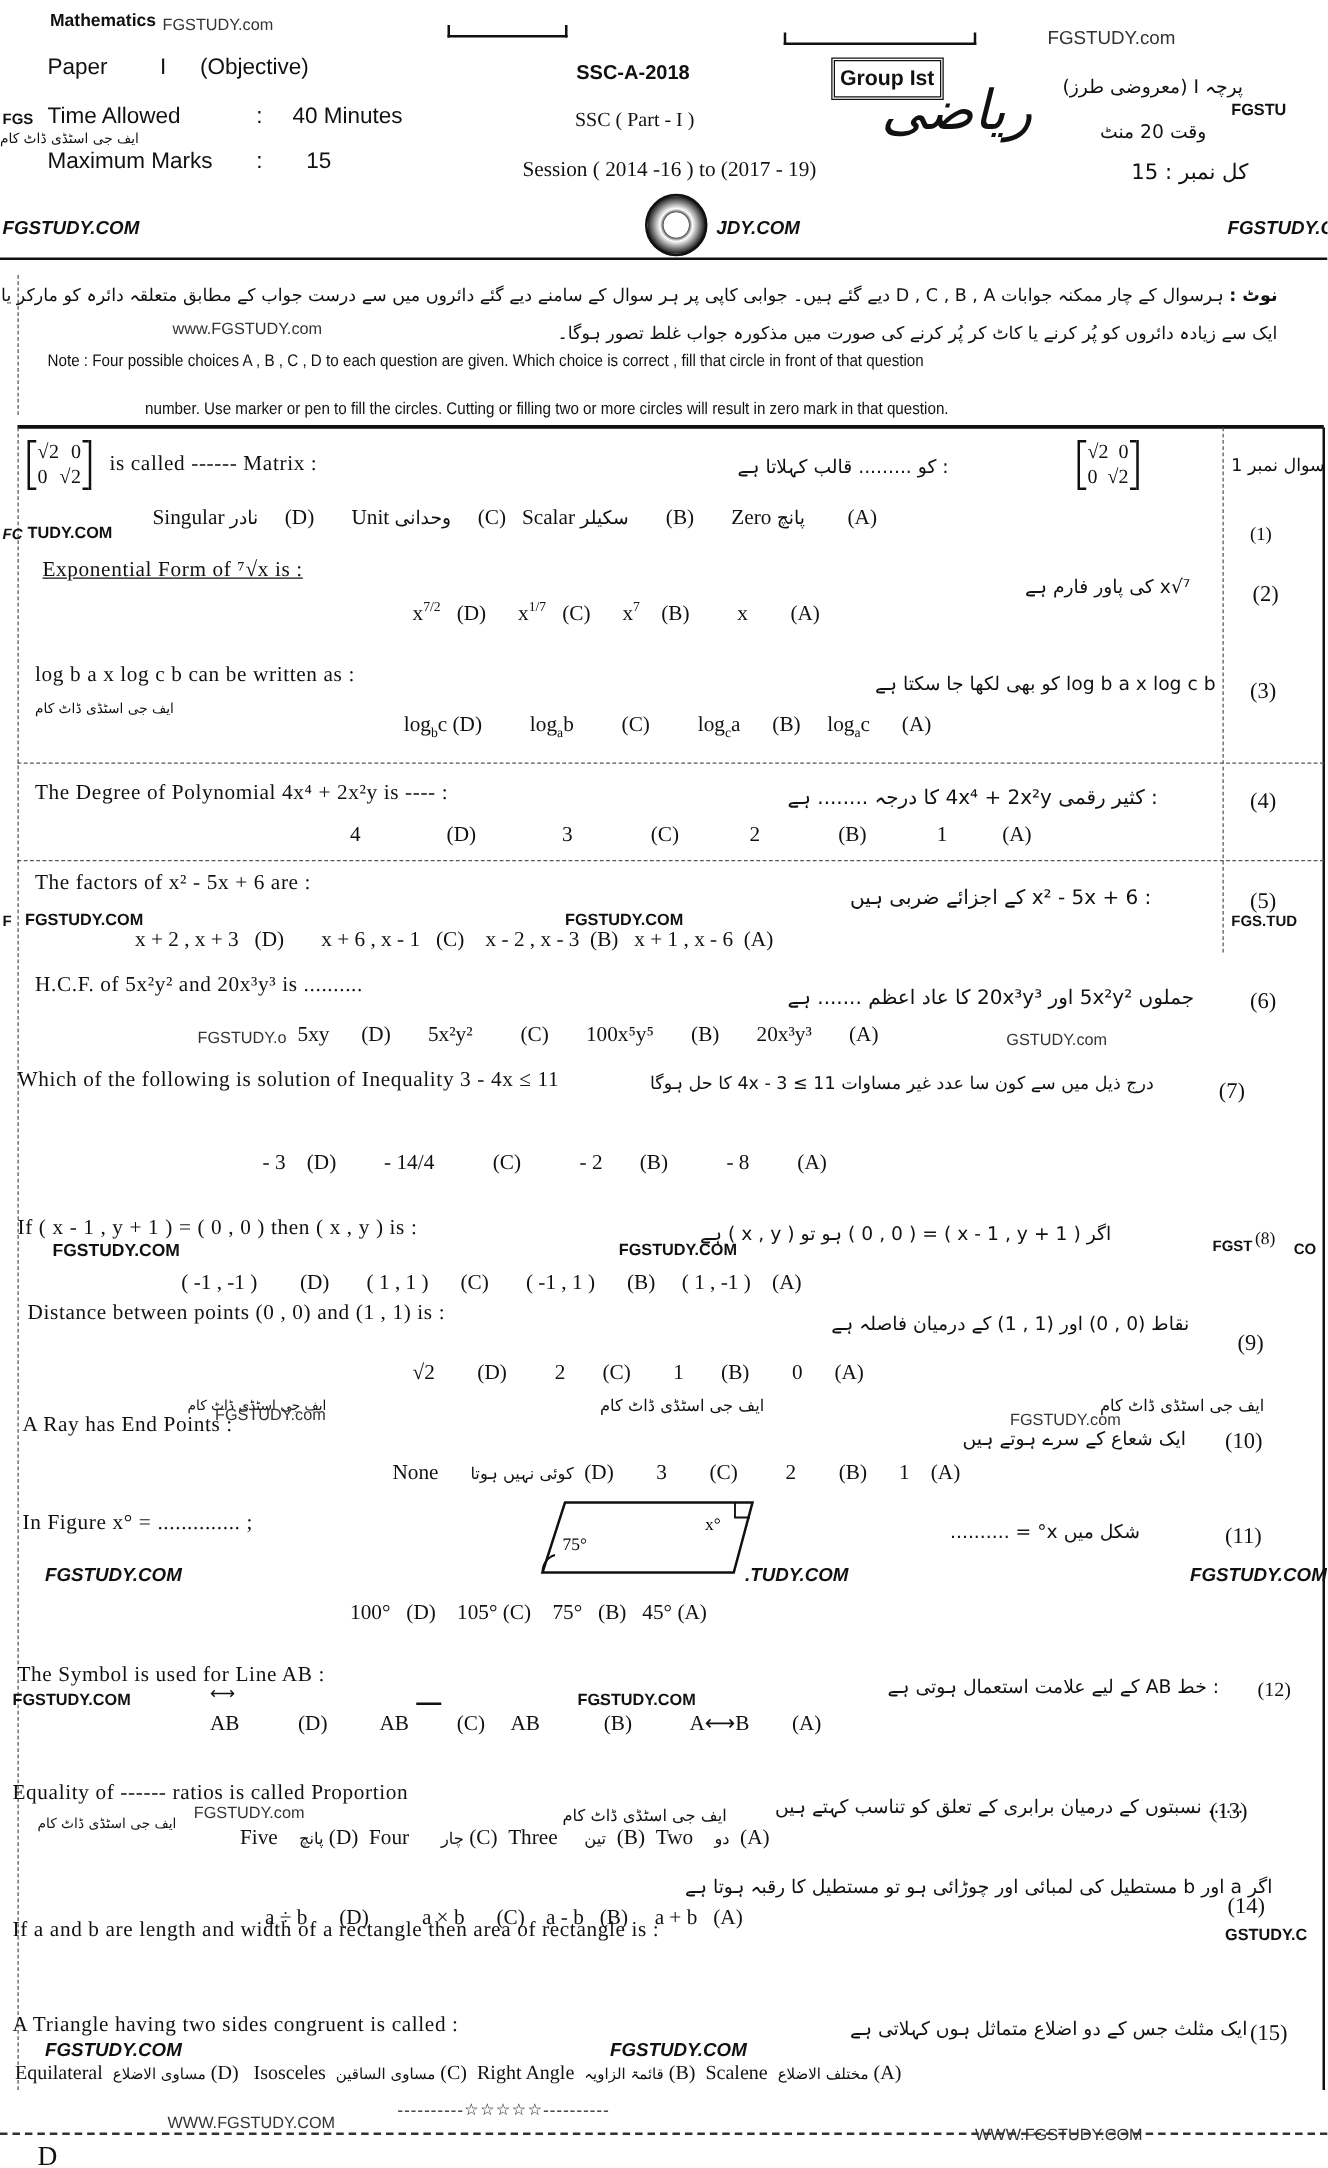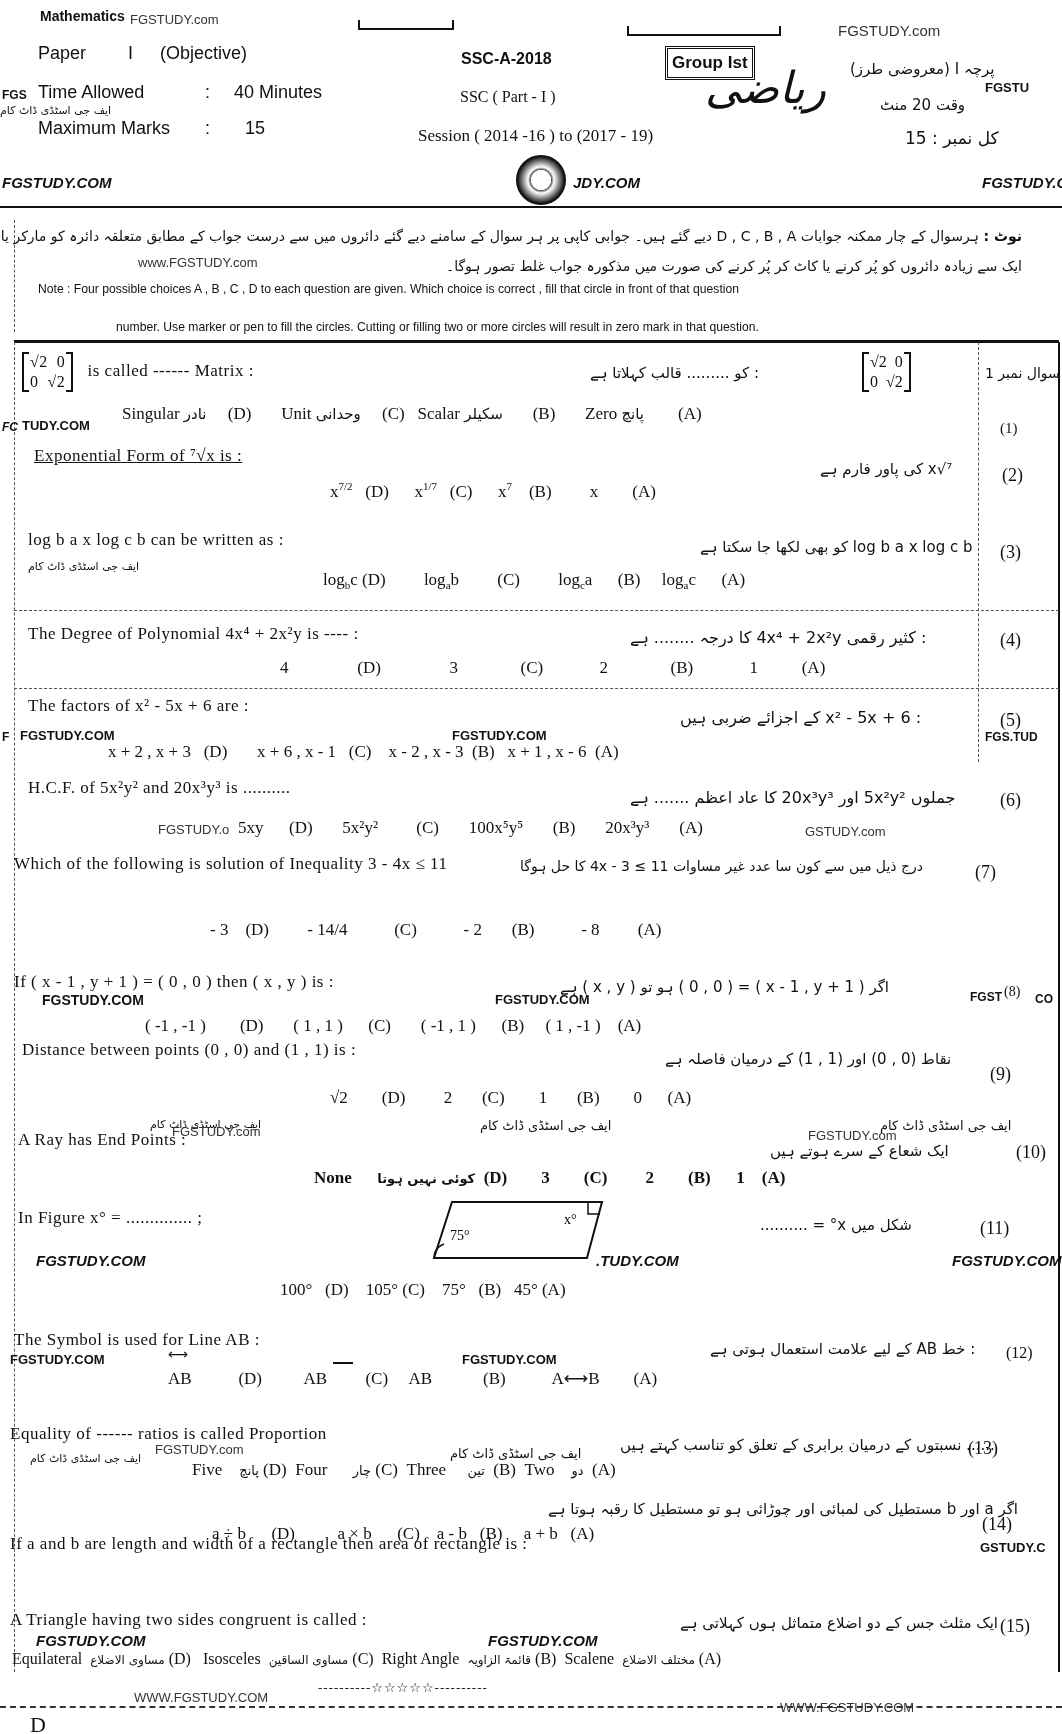--- a/index.html
+++ b/index.html
@@ -194,22 +194,22 @@
   <span>0</span>&nbsp;&nbsp;&nbsp;&nbsp;&nbsp;&nbsp;<span>(A)</span>
 </div>
 
 <div class="abs urdu" style="left:150px;top:1118px;font-size:11px;">ایف جی اسٹڈی ڈاٹ کام</div>
 <div class="abs urdu" style="left:480px;top:1118px;font-size:13px;">ایف جی اسٹڈی ڈاٹ کام</div>
 <div class="abs urdu" style="left:880px;top:1118px;font-size:13px;">ایف جی اسٹڈی ڈاٹ کام</div>
 <div class="abs wm-light" style="left:172px;top:1124px;">FGSTUDY.com</div>
 <div class="abs wm-light" style="left:808px;top:1128px;">FGSTUDY.com</div>
 <div class="abs q-en" style="left:18px;top:1130px;">A  Ray  has   End  Points    :</div>
 <div class="abs urdu" style="left:770px;top:1142px;font-size:15px;">ایک شعاع کے سرے ہوتے ہیں</div>
-<div class="abs qnum" style="left:980px;top:1142px;margin-left:36px;">(10)</div>
-<div class="abs opt" style="left:314px;top:1168px;font-weight:bold;">
+<div class="abs qnum" style="left:980px;top:1142px;">(10)</div>
+<div class="abs opt" style="left:314px;top:1168px;">
   <span>None</span>&nbsp;&nbsp;&nbsp;&nbsp;&nbsp;&nbsp;<span class="urdu" style="font-size:13px;">کوئی نہیں ہوتا</span>&nbsp;&nbsp;<span>(D)</span>&nbsp;&nbsp;&nbsp;&nbsp;&nbsp;&nbsp;&nbsp;
   <span>3</span>&nbsp;&nbsp;&nbsp;&nbsp;&nbsp;&nbsp;&nbsp;&nbsp;<span>(C)</span>&nbsp;&nbsp;&nbsp;&nbsp;&nbsp;&nbsp;&nbsp;&nbsp;
   <span>2</span>&nbsp;&nbsp;&nbsp;&nbsp;&nbsp;&nbsp;&nbsp;&nbsp;<span>(B)</span>&nbsp;&nbsp;&nbsp;&nbsp;&nbsp;
   <span>1</span>&nbsp;&nbsp;&nbsp;&nbsp;<span>(A)</span>
 </div>
 
 <div class="abs q-en" style="left:18px;top:1208px;">In  Figure  x°  =  ..............   ;</div>
 <svg class="fig" style="left:432px;top:1200px;" width="180" height="62" viewBox="0 0 180 62">
   <polygon points="20,2 170,2 155,58 2,58" fill="none" stroke="#111" stroke-width="2"></polygon>
   <path d="M2,58 A14,14 0 0,1 12,44" fill="none" stroke="#111" stroke-width="1.5"></path>

